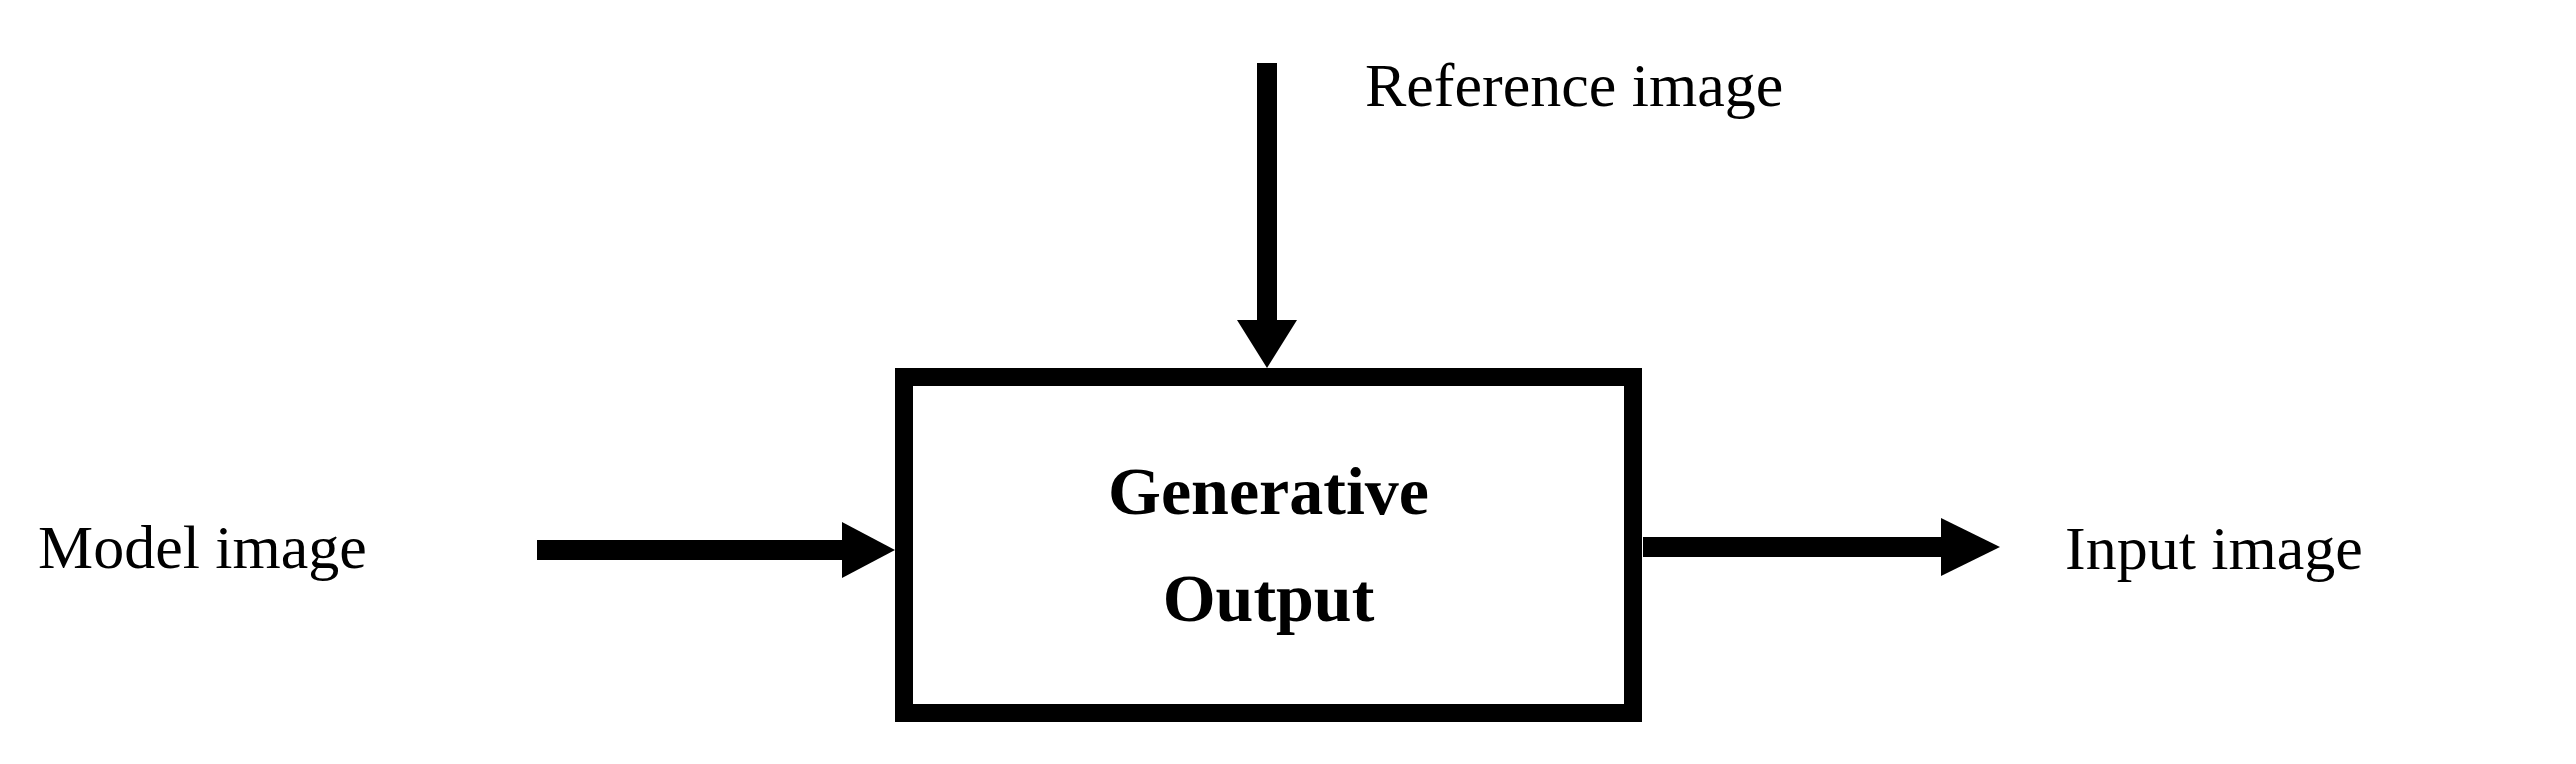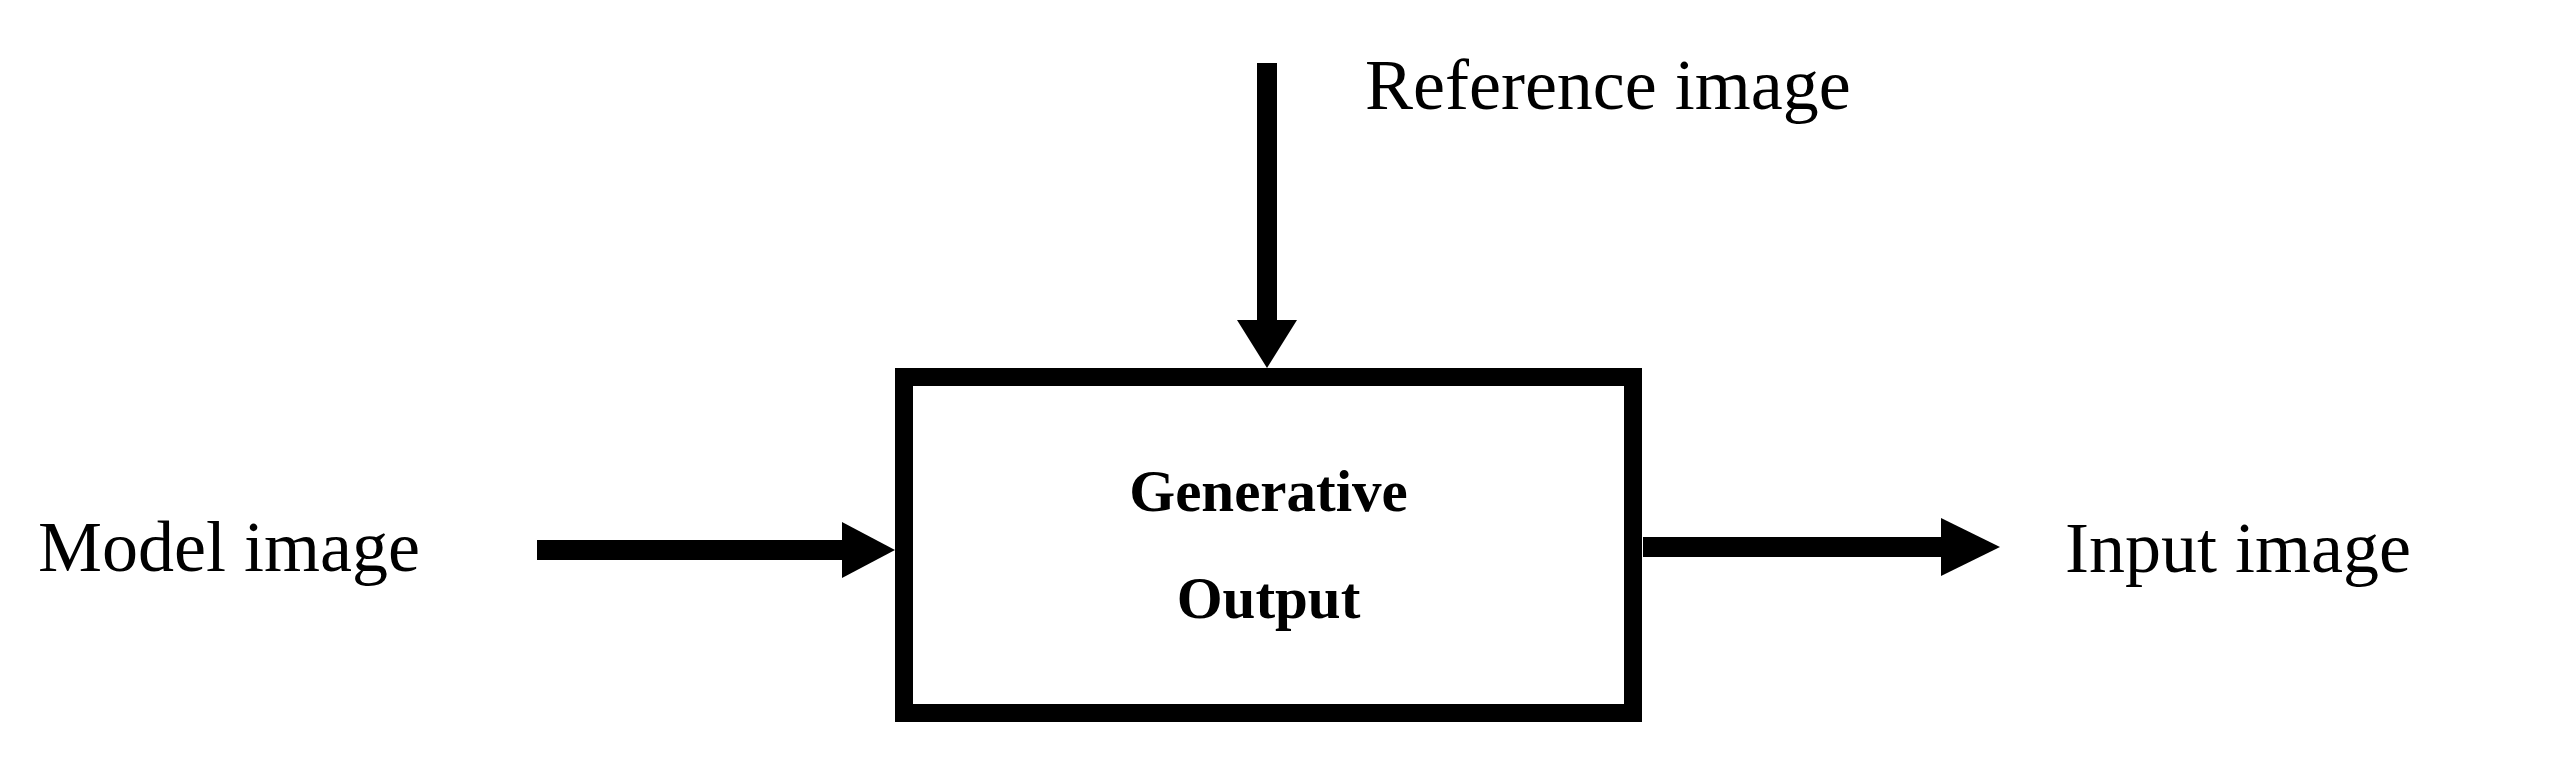--- a/index.html
+++ b/index.html
@@ -9,21 +9,21 @@
     height: 764px;
     background: #ffffff;
     color: #000000;
     font-family: "Liberation Serif", "DejaVu Serif", serif;
     overflow: hidden;
   }
 
   
   .label {
     position: absolute;
-    font-size: 72px;
+    font-size: 62px;
     line-height: 90px;
     white-space: nowrap;
     color: #000000;
   }
   .label-input     { left: 38px;   top: 502px; }
   .label-reference { left: 1365px; top: 40px;  }
   .label-output    { left: 2065px; top: 503px; }
 
   
   .model-box {
@@ -35,21 +35,21 @@
     box-sizing: border-box;
     border: 18px solid #000000;
     background: #ffffff;
     display: flex;
     flex-direction: column;
     align-items: center;
     justify-content: center;
     text-align: center;
   }
   .model-box .box-line {
-    font-size: 59px;
+    font-size: 68px;
     font-weight: bold;
     line-height: 107px;
     white-space: nowrap;
   }
 
   
   .shaft { position: absolute; background: #000000; }
   .head  { position: absolute; width: 0; height: 0; }
 
   

